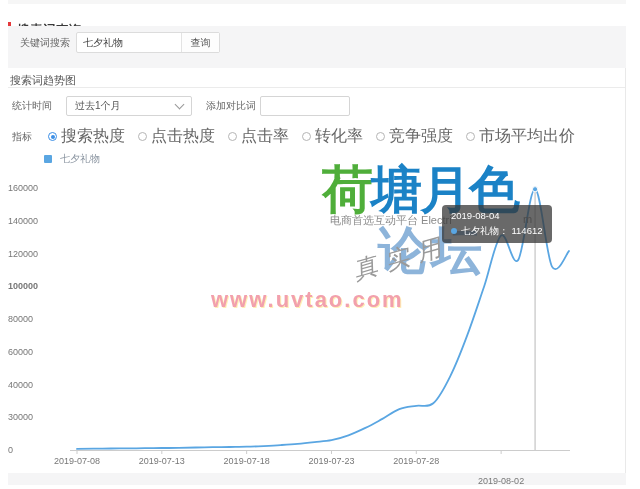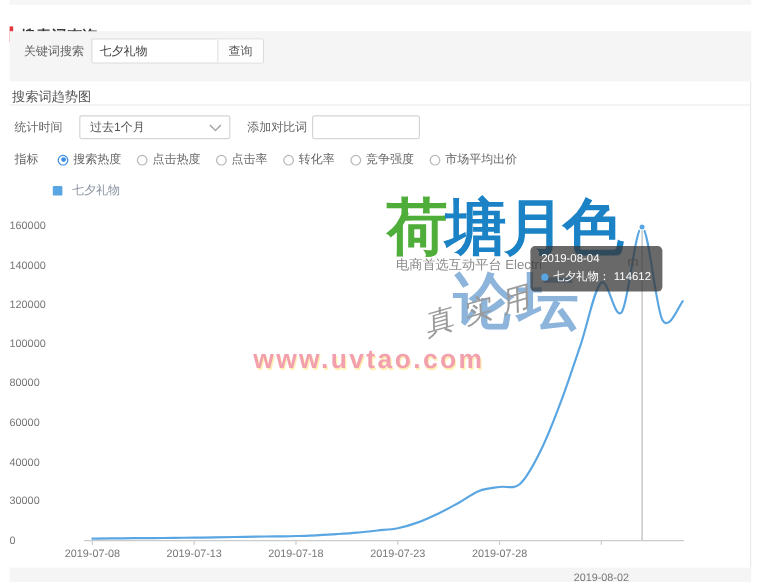--- a/index.html
+++ b/index.html
@@ -38,21 +38,21 @@
   .cmp-label{font-size:10px;color:#666;margin-left:14px;margin-right:4px;}
   .cmp-input{width:90px;height:20px;border:1px solid #d5d5d5;border-radius:2px;background:#fff;box-sizing:border-box;
              font-size:10px;color:#444;padding:0 6px;outline:none;font-family:"Liberation Sans","DejaVu Sans",sans-serif;}
 
   .metric-row{left:12px;top:126px;display:flex;align-items:center;}
   #metric-radios{display:flex;align-items:center;margin-left:10px;}
   .radio-item{display:flex;align-items:center;margin-right:13px;cursor:pointer;}
   .rc{width:9px;height:9px;border:1px solid #b5b5b5;border-radius:50%;background:#fff;box-sizing:border-box;margin-right:4px;position:relative;}
   .radio-item.on .rc{border-color:#3a8ee6;}
   .radio-item.on .rc::after{content:"";position:absolute;left:1.5px;top:1.5px;width:4px;height:4px;border-radius:50%;background:#3a8ee6;}
-  .rt{font-size:10px;color:#666;}
+  .rt{font-size:16px;color:#666;}
 
   .legend-row{left:44px;top:152px;display:flex;align-items:center;}
   .legend-swatch{width:8px;height:8px;border-radius:1px;margin-right:8px;}
   .legend-label{font-size:10px;color:#8a94a0;}
 
   
   #chart-svg{position:absolute;left:0;top:0;width:640px;height:489px;pointer-events:none;}
   .y-label{position:absolute;left:8px;width:60px;text-align:left;font-size:9px;color:#777;}
   .x-label{position:absolute;width:72px;text-align:center;font-size:9px;color:#777;}
 
@@ -153,21 +153,21 @@
       <div class="x-label" style="left: 125.828px; top: 456px;">2019-07-13</div>
       <div class="x-label" style="left: 210.655px; top: 456px;">2019-07-18</div>
       <div class="x-label" style="left: 295.483px; top: 456px;">2019-07-23</div>
       <div class="x-label" style="left: 380.31px; top: 456px;">2019-07-28</div>
       <div class="x-label" style="left: 465.138px; top: 476px;">2019-08-02</div>
       <div class="y-label" style="top: 445px;">0</div>
       <div class="y-label" style="top: 412.25px;">30000</div>
       <div class="y-label" style="top: 379.5px;">40000</div>
       <div class="y-label" style="top: 346.75px;">60000</div>
       <div class="y-label" style="top: 314px;">80000</div>
-      <div class="y-label" style="top: 281.25px;">100000</div>
+      <div class="y-label" style="top: 281.25px; font-weight: bold;">100000</div>
       <div class="y-label" style="top: 248.5px;">120000</div>
       <div class="y-label" style="top: 215.75px;">140000</div>
       <div class="y-label" style="top: 183px;">160000</div>
     </div>
   <svg id="chart-svg" viewBox="0 0 640 489">
       <line x1="70" y1="450.5" x2="570" y2="450.5" stroke="#ccc" stroke-width="1"></line>
       <line x1="77" y1="450.5" x2="77" y2="454" stroke="#ccc" stroke-width="1"></line>
       <line x1="161.82758620689657" y1="450.5" x2="161.82758620689657" y2="454" stroke="#ccc" stroke-width="1"></line>
       <line x1="246.6551724137931" y1="450.5" x2="246.6551724137931" y2="454" stroke="#ccc" stroke-width="1"></line>
       <line x1="331.48275862068965" y1="450.5" x2="331.48275862068965" y2="454" stroke="#ccc" stroke-width="1"></line>

